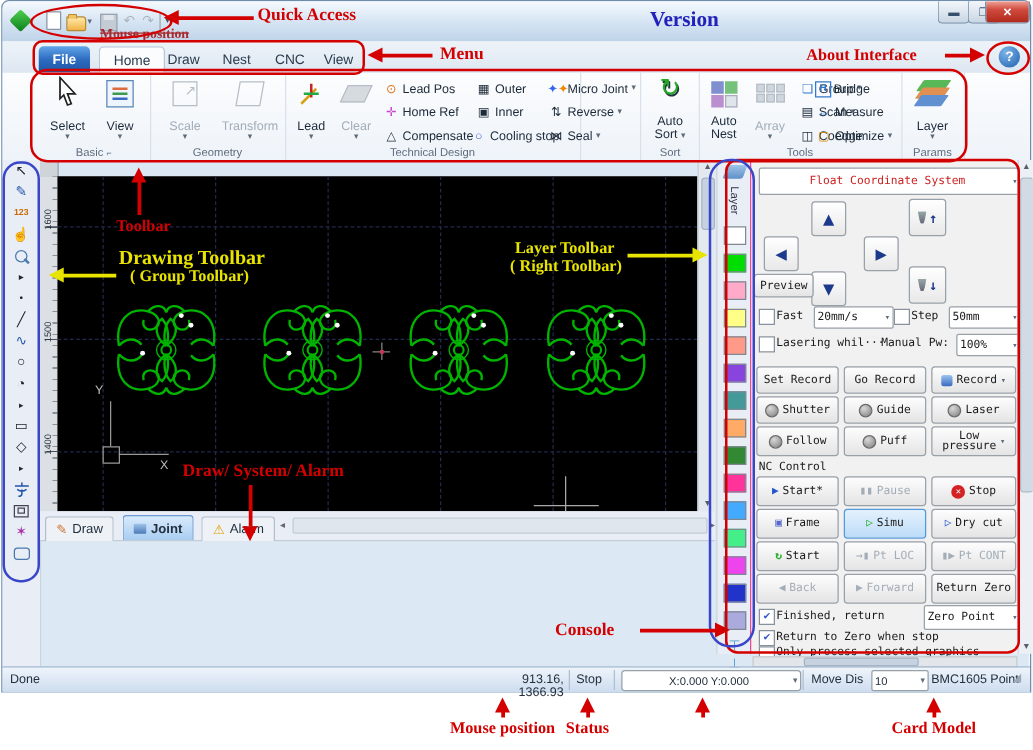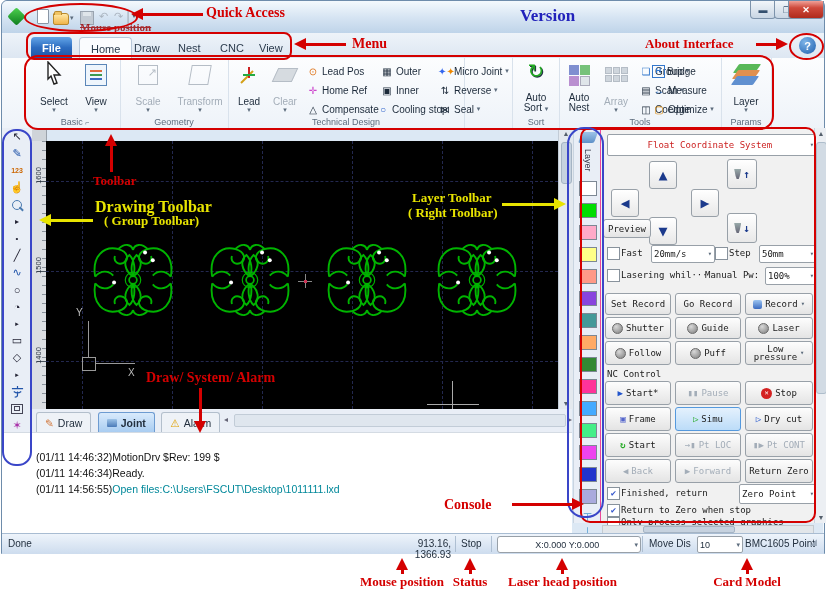--- a/index.html
+++ b/index.html
@@ -602,28 +602,20 @@
       </span>
     <span class="dtab">
       <span style="color:#e0a000">⚠</span>
         <span>Alarm</span>
       </span>
     <span class="abs" style="left:192px;top:6px;font-size:8px;color:#667">◂</span>
     <div class="abs" style="left:202px;top:5px;width:330px;height:11px;background:#dfe6ee;border:1px solid #c2ccd7;border-radius:2px"></div>
     <span class="abs" style="left:536px;top:6px;font-size:8px;color:#667">▸</span>
   </div>
 
-  <div class="abs logarea">
-    <div class="logline" style="left:34px;top:18px">
-      <span>(01/11 14:46:32)</span><span>MotionDrv $Rev: 199 $</span></div>
-    <div class="logline" style="left:34px;top:34px">
-      <span>(01/11 14:46:34)</span><span>Ready.</span></div>
-    <div class="logline" style="left:34px;top:50px">
-      <span>(01/11 14:56:55)</span><span class="teal">Open files:C:\Users\FSCUT\Desktop\1011111.lxd</span></div>
-  </div>
 
   <div class="abs statusbar">
     <span class="abs" style="left:6px;top:4px">Done</span>
     <span class="abs" style="left:385px;top:4px;width:64px;text-align:right">913.16, 1366.93</span>
     <div class="sdiv" style="left:453px"></div>
     <span class="abs" style="left:459px;top:4px">Stop</span>
     <div class="sdiv" style="left:489px"></div>
     <div class="sel" style="left:495px;top:2px;width:138px;height:15px;border-radius:3px">
       <span style="width:100%;text-align:center">X:0.000 Y:0.000</span>
         <span class="caret">▾</span>
@@ -680,15 +672,14 @@
   <div class="ann red" style="left:645px;top:36px;font-size:13px">About Interface</div>
   <div class="ann red" style="left:93px;top:173px;font-size:13px">Toolbar</div>
   <div class="ann yel" style="left:95px;top:198px;font-size:16px">Drawing Toolbar</div>
   <div class="ann yel" style="left:104px;top:213px;font-size:13px">( Group Toolbar)</div>
   <div class="ann yel" style="left:412px;top:190px;font-size:13px">Layer Toolbar</div>
   <div class="ann yel" style="left:408px;top:205px;font-size:13px">( Right Toolbar)</div>
   <div class="ann red" style="left:146px;top:370px;font-size:14px">Draw/ System/ Alarm</div>
   <div class="ann red" style="left:444px;top:497px;font-size:14px">Console</div>
   <div class="ann red" style="left:347px;top:574px;width:110px;text-align:center;font-size:13px">Mouse position</div>
   <div class="ann red" style="left:440px;top:574px;width:60px;text-align:center;font-size:13px">Status</div>
-  <div class="ann red" style="left:495px;top:574px;width:135px;text-align:center;font-size:13px">Laser head position</div>
   <div class="ann red" style="left:702px;top:574px;width:90px;text-align:center;font-size:13px">Card Model</div>
 </div>
 
 </body></html>

